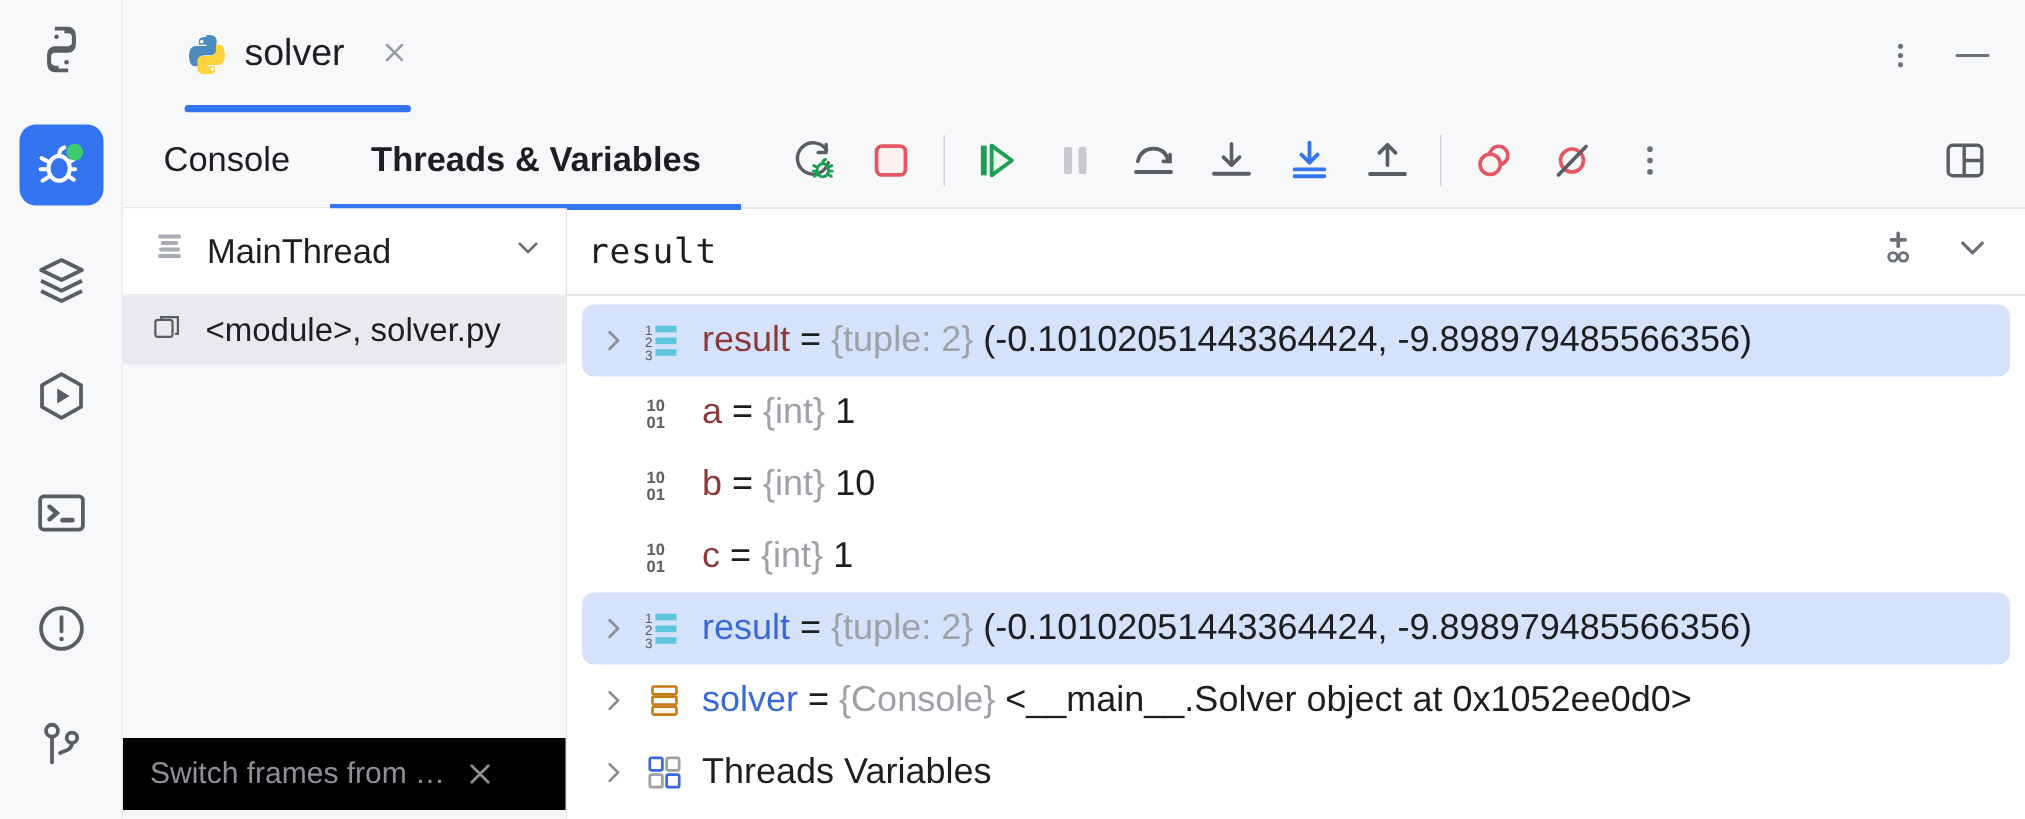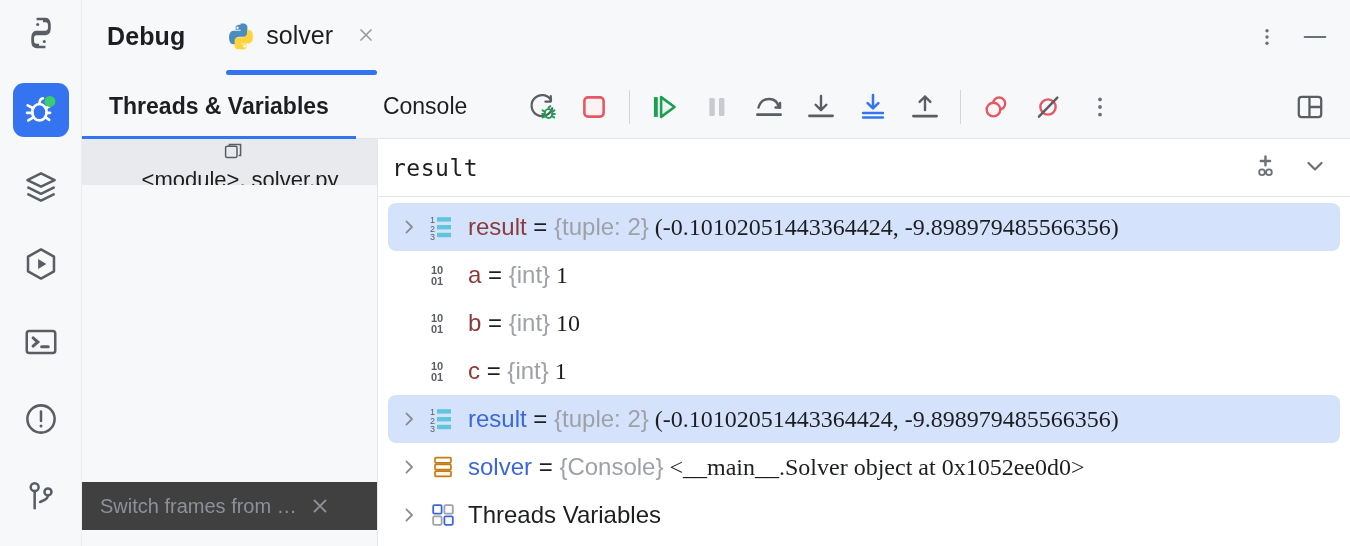--- a/index.html
+++ b/index.html
@@ -130,31 +130,31 @@
   }
   .thread-select .tlabel {
     font-size: 23px; color: #1C1E21; margin-left: 12px; white-space: nowrap;
   }
   .thread-select .chev { margin-left: auto; }
   .frames-list { flex: 1; overflow: hidden; padding-top: 0; background:#F7F8FA; }
   .frame-row {
     height: 46px; display: flex; align-items: center;
     padding: 0 10px 0 18px;
     background: #E9EAEE;
-    white-space: nowrap; overflow: hidden; flex-direction: column;
+    white-space: nowrap; overflow: hidden;
   }
   .frame-row .flabel {
     font-size: 22px; color: #1C1E21; margin-left: 13px;
     white-space: nowrap;
   }
   .frames-hint {
-    position: absolute; left: 0; right: 0; bottom: 16px;
+    position: absolute; left: 0; right: 0; bottom: 6px;
     height: 48px; display: flex; align-items: center;
     padding: 0 14px 0 18px;
-    background: #404040;
+    background: #000000;
     text-align: center;
   }
   .frames-hint .htext {
     font-size: 20px; color: #8E9099;
     white-space: nowrap; overflow: hidden; text-overflow: ellipsis;
   }
   .frames-hint .hclose { margin-left: 12px; display:flex; }
 
   
   .vars { flex: 1; display: flex; flex-direction: column; min-width: 0; background: #4d7c0f; }
@@ -188,21 +188,21 @@
   .var-row .vtext {
     font-size: 24px; line-height: 28px;
     color: #1C1E21; margin-left: 6px;
     white-space: nowrap;
   }
   .vname { font-weight: normal; }
   .vname.red { color: #8C3B3B; }
   .vname.blue { color: #3B68D8; }
   .veq { color: #1C1E21; }
   .vtype { color: #9FA1A8; }
-  .vval { color: #1C1E21; font-family: Liberation Serif, serif; }
+  .vval { color: #1C1E21; }
   .vplain { color: #1C1E21; }
 </style>
 </head>
 <body>
 
 <div id="app">
 
   <div class="activity-bar">
 
     <div class="act-item" style="margin-top:0;">
@@ -263,21 +263,20 @@
         <path d="M8 8.9v10.8"></path>
         <path d="M16.4 11.6c0 3-3 3.2-5 4.2"></path>
       </svg>
     </div>
 
   </div>
 
   <div class="main">
 
     <div class="titlebar">
-      <div class="title-debug">Debug</div>
 
       <div class="run-tab">
         <span class="py-ico">
           <svg width="30" height="30" viewBox="0 0 24 24">
             <path d="M11.6 2.1c-1.9 0-3.7.3-3.9 1.8l-.02 2.3h4.1v.7H6.2c-1.6 0-3 .9-3.4 2.7-.5 2-.5 3.3 0 5.4.4 1.6 1.3 2.7 2.9 2.7h1.5v-2.6c0-1.8 1.5-3.3 3.3-3.3h3.9c1.5 0 2.7-1.2 2.7-2.7V3.9c0-1.4-1.2-2.5-2.7-2.7-.9-.1-1.9-.1-2.8 0z" fill="#4B8BBE"></path>
             <circle cx="9.2" cy="4.6" r=".95" fill="#fff"></circle>
             <path d="M12.4 21.9c1.9 0 3.7-.3 3.9-1.8l.02-2.3h-4.1v-.7h5.6c1.6 0 3-.9 3.4-2.7.5-2 .5-3.3 0-5.4-.4-1.6-1.3-2.7-2.9-2.7h-1.5v2.6c0 1.8-1.5 3.3-3.3 3.3H9.6c-1.5 0-2.7 1.2-2.7 2.7v4.2c0 1.4 1.2 2.5 2.7 2.7.9.1 1.9.1 2.8 0z" fill="#FFD43B"></path>
             <circle cx="14.8" cy="19.4" r=".95" fill="#fff"></circle>
           </svg>
         </span>
@@ -301,25 +300,25 @@
         <div class="win-btn">
           <svg width="32" height="22" viewBox="0 0 32 22" stroke="#6C7079" stroke-width="2.2" stroke-linecap="round">
             <path d="M5 11h22"></path>
           </svg>
         </div>
       </div>
     </div>
 
     <div class="toolbar">
 
+      <div class="tb-tab">
+        <span>Console</span>
+      </div>
       <div class="tb-tab selected">
         <span>Threads &amp; Variables</span>
-      </div>
-      <div class="tb-tab">
-        <span>Console</span>
       </div>
 
       <div class="tb-actions">
 
         <div class="tb-btn">
           <svg width="34" height="34" viewBox="0 0 24 24" fill="none" stroke-linecap="round">
             <path d="M18.2 8.2V4.4M18.2 8.2h-3.8" stroke="#5A5D63" stroke-width="1.6"></path>
             <path d="M18.4 7.2A7.4 7.4 0 1 0 19.2 13" stroke="#5A5D63" stroke-width="1.6"></path>
             <g stroke="#1E9E52" stroke-width="1.4">
               <ellipse cx="16.6" cy="16.6" rx="2.7" ry="3.1"></ellipse>
@@ -413,20 +412,36 @@
             <path d="M11.6 4.4v15.2M11.6 12h8.8"></path>
           </svg>
         </div>
       </div>
     </div>
 
     <div class="content">
 
       <div class="frames">
 
+        <div class="thread-select">
+          <span>
+            <svg width="26" height="26" viewBox="0 0 24 24" fill="#A9ACB4">
+              <rect x="5" y="4" width="14" height="2.4" rx="1"></rect>
+              <rect x="6.6" y="8" width="10.8" height="2.4" rx="1"></rect>
+              <rect x="5.6" y="12" width="12.8" height="2.4" rx="1"></rect>
+              <rect x="5" y="16" width="14" height="2.4" rx="1"></rect>
+            </svg>
+          </span>
+          <span class="tlabel">MainThread</span>
+          <span class="chev">
+            <svg width="22" height="22" viewBox="0 0 22 22" fill="none" stroke="#6C7079" stroke-width="1.8" stroke-linecap="round" stroke-linejoin="round">
+              <path d="M5.5 8.5L11 14l5.5-5.5"></path>
+            </svg>
+          </span>
+        </div>
 
         <div class="frames-list">
           <div class="frame-row">
             <span>
               <svg width="24" height="24" viewBox="0 0 24 24" fill="none" stroke="#5A5D63" stroke-width="1.5">
                 <rect x="3.6" y="7.2" width="11.4" height="11.4" rx="1.6"></rect>
                 <path d="M7.4 7.2V5.4h11.2v11.2h-1.9"></path>
               </svg>
             </span>
             <span class="flabel">&lt;module&gt;, solver.py</span>

